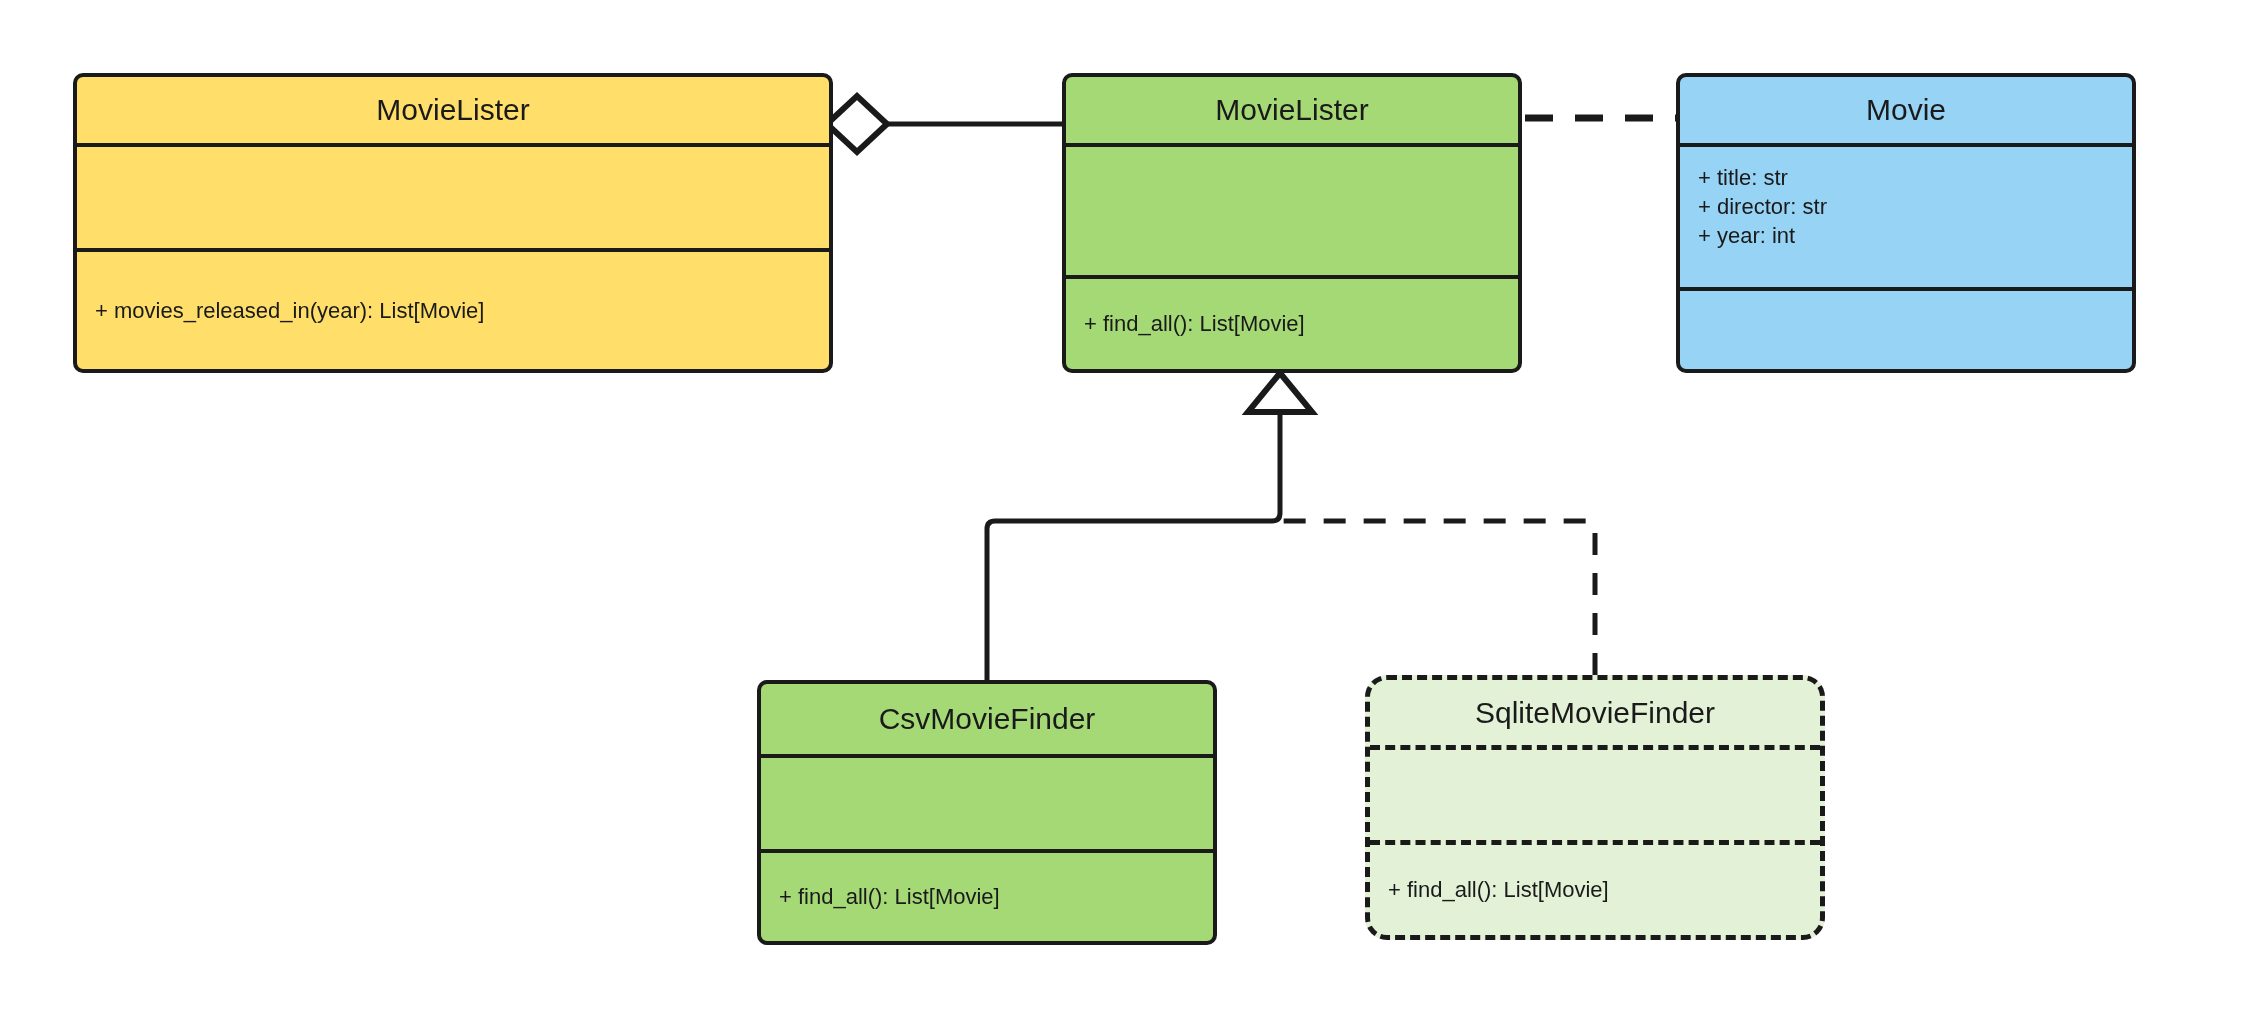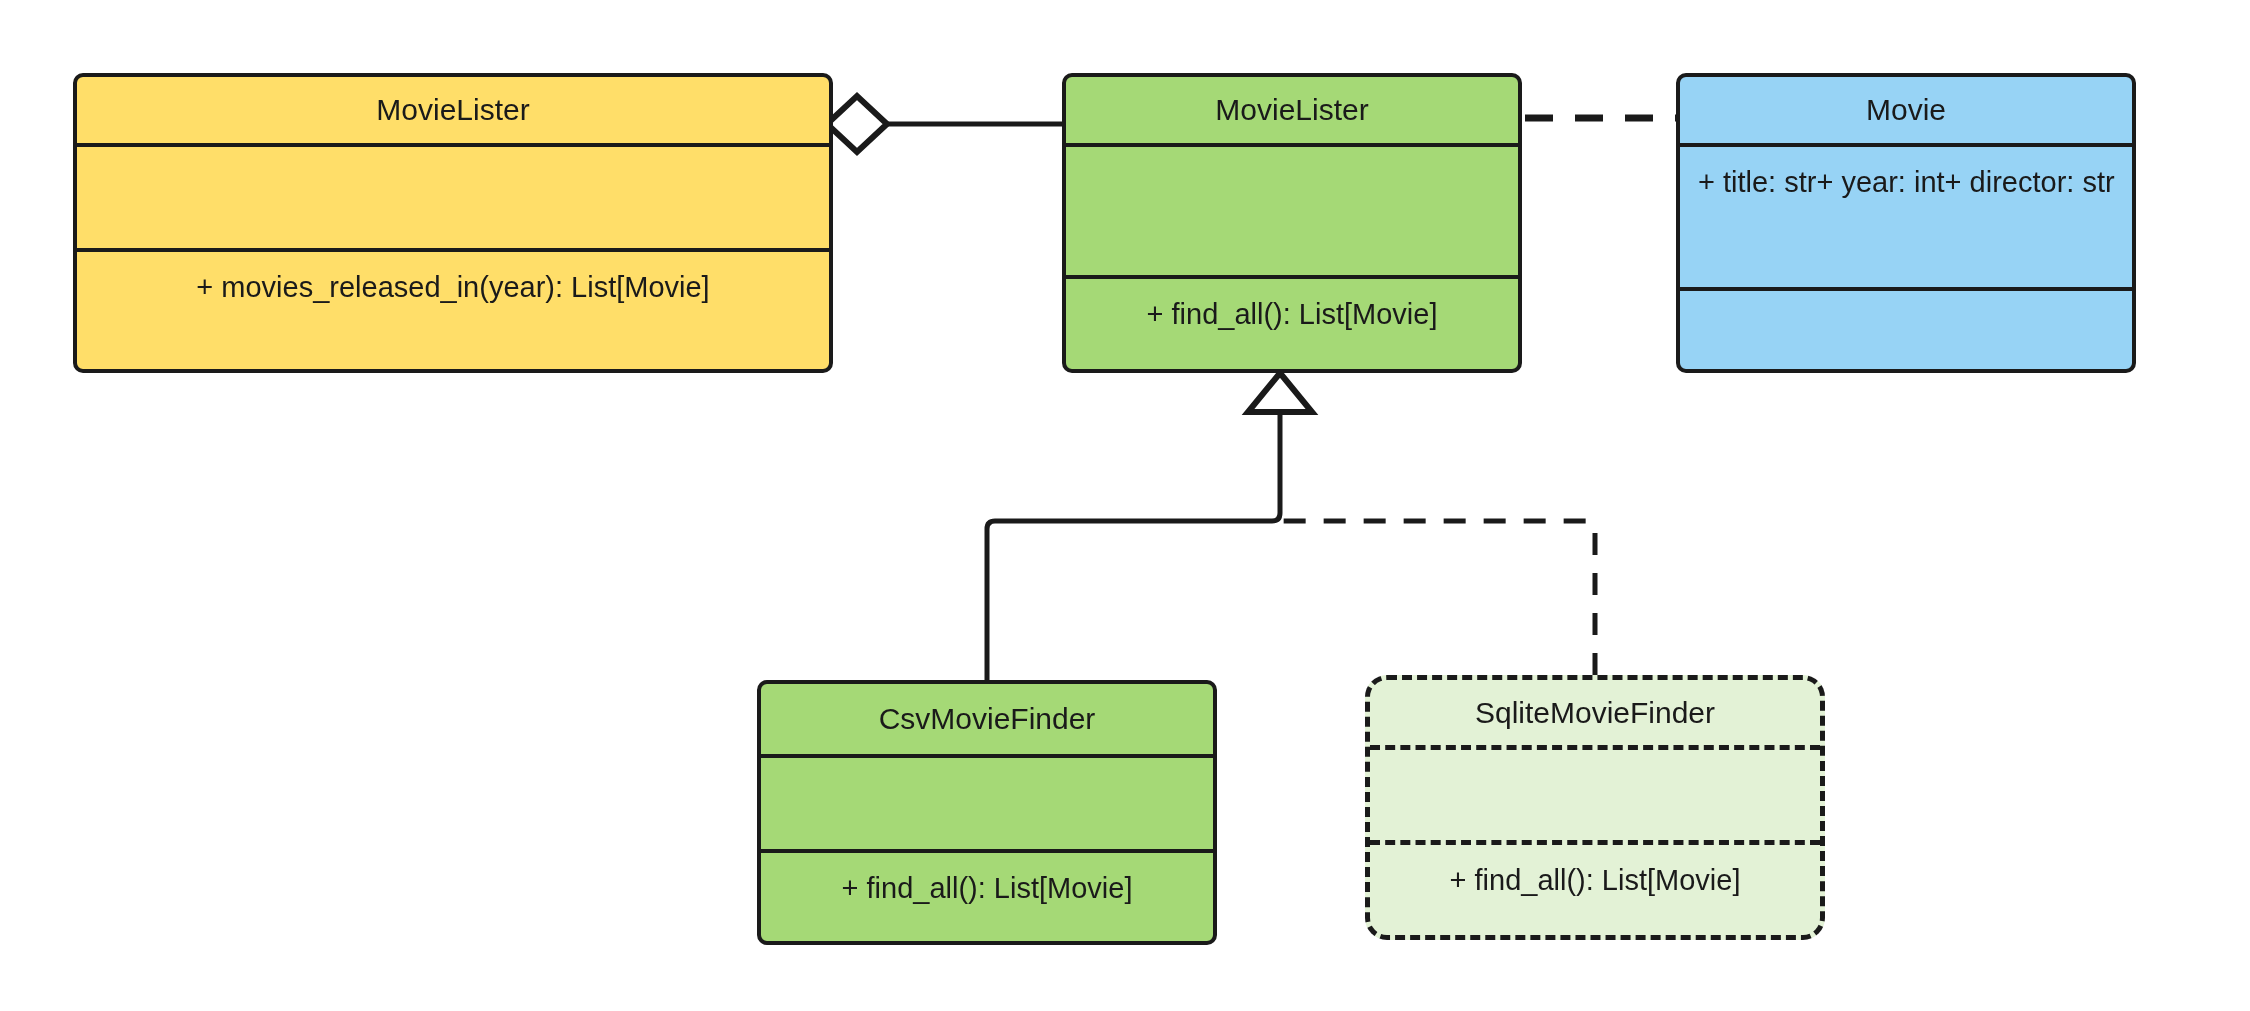--- a/index.html
+++ b/index.html
@@ -55,24 +55,24 @@
     justify-content: center;
     border-bottom: 4px solid #1a1a1a;
     flex: 0 0 auto;
   }
   .uml-class.dashed .cls-name {
     border-bottom: 5px dashed #1a1a1a;
   }
   .cls-attrs, .cls-ops {
     box-sizing: border-box;
     padding: 16px 18px;
-    font-size: 29px;
+    font-size: 22px;
     color: #1a1a1a;
     display: flex;
-    flex-direction: row;
+    flex-direction: column;
     justify-content: center;
   }
   .cls-attrs {
     border-bottom: 4px solid #1a1a1a;
   }
   .uml-class.dashed .cls-attrs {
     border-bottom: 5px dashed #1a1a1a;
   }
   .cls-attrs.top-align {
     justify-content: flex-start;
@@ -155,22 +155,22 @@
     <div class="cls-attrs"></div>
     <div class="cls-ops">
       <div class="member">+ find_all(): List[Movie]</div>
     </div>
   </div>
 
   <div class="uml-class fill-blue" id="node-movie">
     <div class="cls-name">Movie</div>
     <div class="cls-attrs top-align">
       <div class="member">+ title: str</div>
+      <div class="member">+ director: str</div>
       <div class="member">+ year: int</div>
-      <div class="member">+ director: str</div>
     </div>
     <div class="cls-ops"></div>
   </div>
 
   <div class="uml-class fill-green" id="node-csvmoviefinder">
     <div class="cls-name">CsvMovieFinder</div>
     <div class="cls-attrs"></div>
     <div class="cls-ops">
       <div class="member">+ find_all(): List[Movie]</div>
     </div>

